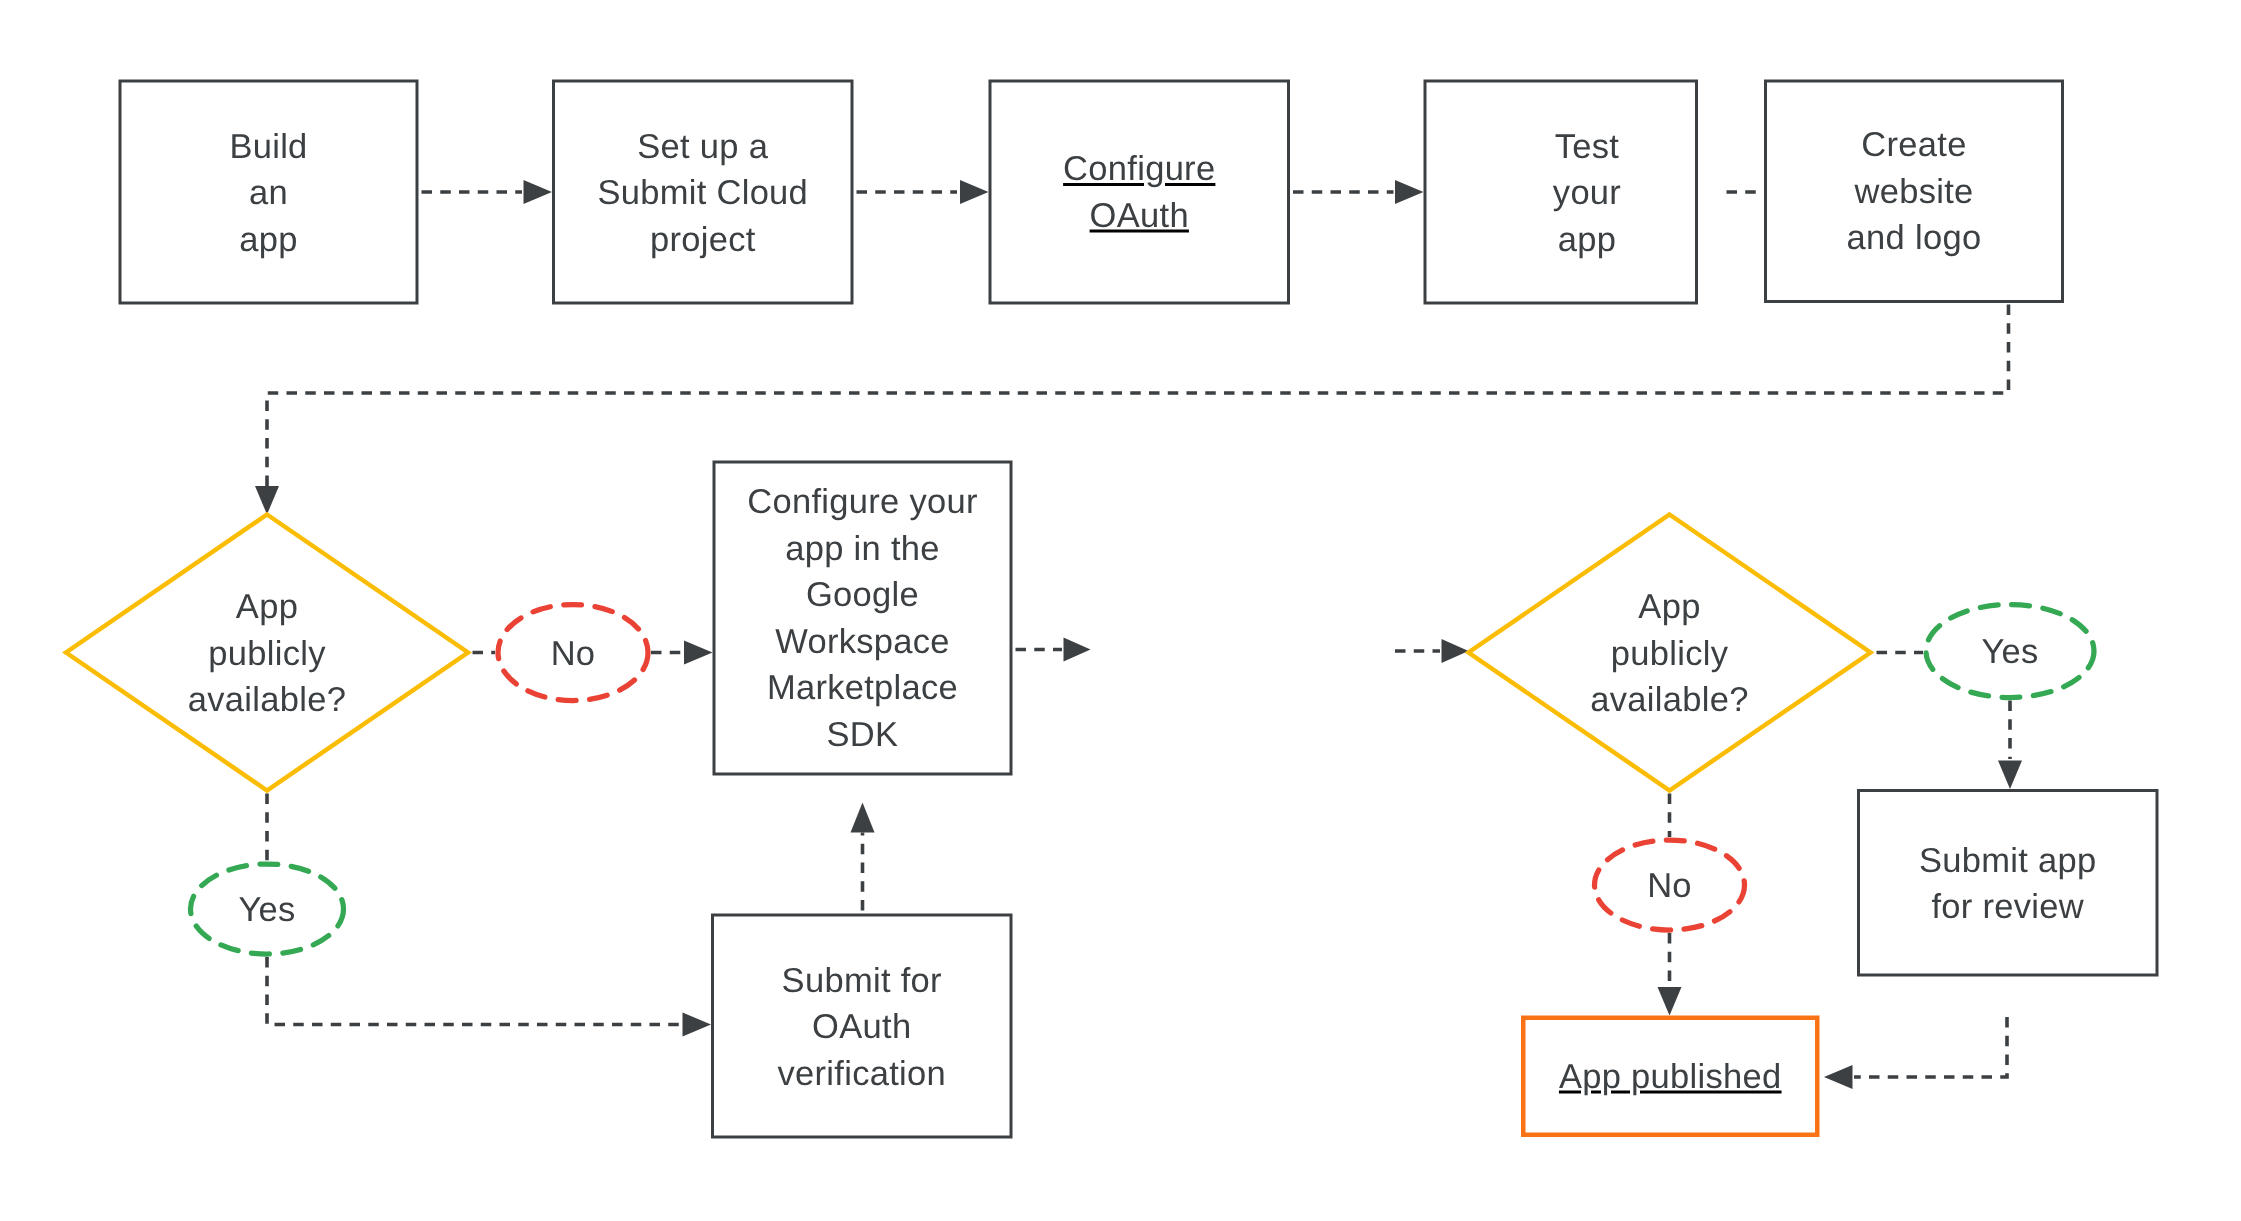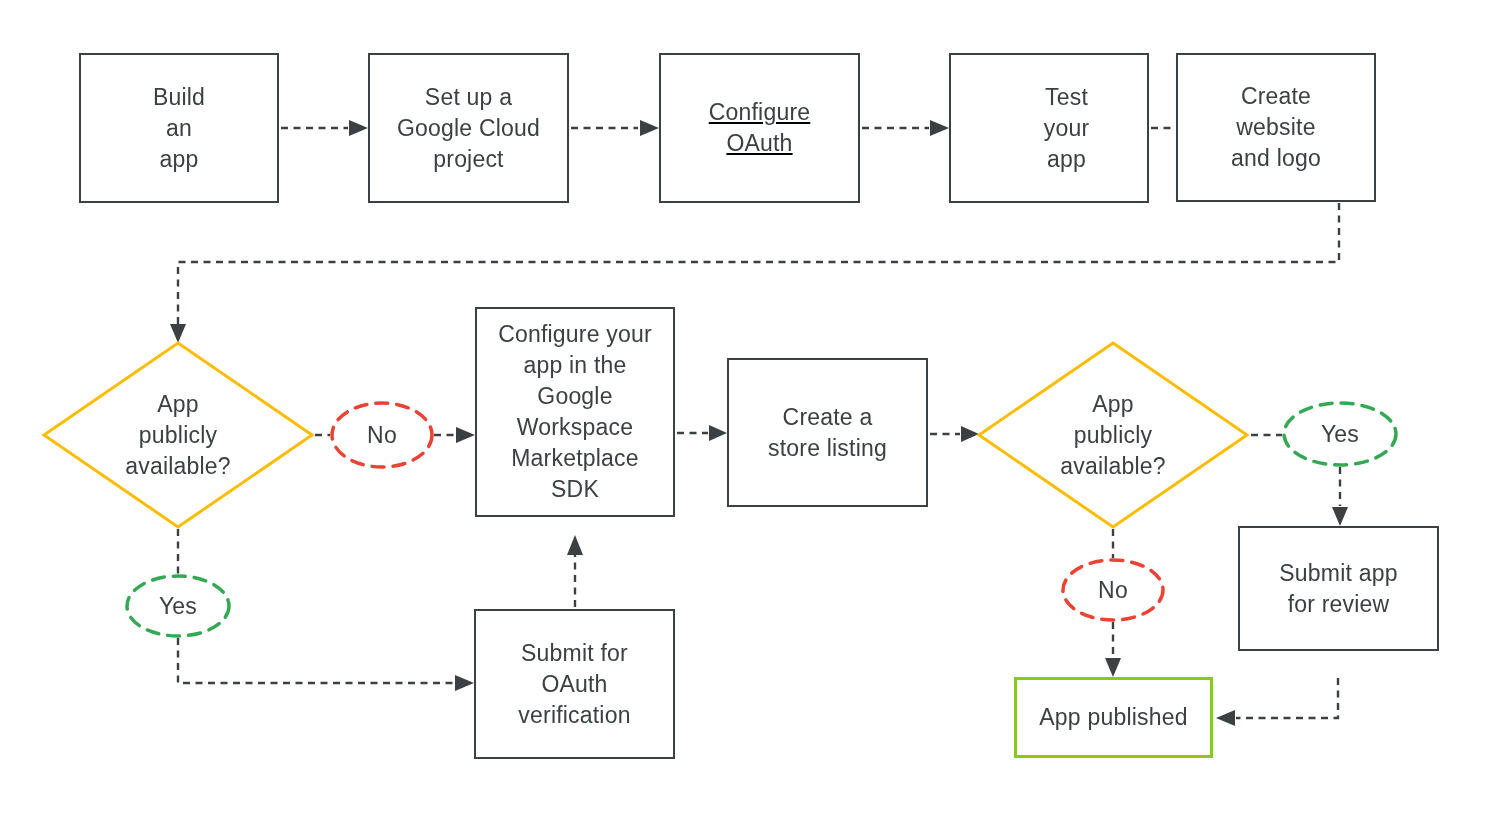--- a/index.html
+++ b/index.html
@@ -12,21 +12,21 @@
   }
   #wires{position:absolute;left:0;top:0;width:1494px;height:814px;}
   .box{
     position:absolute;
     box-sizing:border-box;
     border:2px solid #3c4043;
     background:#ffffff;
     display:flex;align-items:center;justify-content:center;
     text-align:center;
   }
-  .box.published{border:3px solid #84cc16;}
+  .box.published{border:3px solid #f97316;text-decoration:underline;}
   .lbl{
     font-size:23px;
     line-height:31px;
     color:#3c4043;
     white-space:pre-line;
     letter-spacing:0.2px;
   }
   .floatlbl{
     position:absolute;
     display:flex;align-items:center;justify-content:center;
@@ -93,48 +93,44 @@
     <ellipse cx="1113" cy="590" rx="50" ry="30" fill="#ffffff" stroke="#ea4335" stroke-width="3.5" stroke-dasharray="12 9" stroke-linecap="round"></ellipse>
   </svg>
 
   <div class="box" style="left:79px;top:53px;width:200px;height:150px;">
     <span class="lbl">Build
 an
 app</span>
   </div>
   <div class="box" style="left:368px;top:53px;width:201px;height:150px;">
     <span class="lbl">Set up a
-Google Cloud
+Submit Cloud
 project</span>
   </div>
   <div class="box" style="left:659px;top:53px;width:201px;height:150px;text-decoration:underline;">
     <span class="lbl">Configure
 OAuth</span>
   </div>
-  <div class="box" style="left:949px;top:53px;width:200px;height:150px;padding-left:35px;">
+  <div class="box" style="left:949px;top:53px;width:183px;height:150px;padding-left:35px;">
     <span class="lbl">Test
 your
 app</span>
   </div>
   <div class="box" style="left:1176px;top:53px;width:200px;height:149px;">
     <span class="lbl">Create
 website
 and logo</span>
   </div>
   <div class="box" style="left:475px;top:307px;width:200px;height:210px;">
     <span class="lbl">Configure your
 app in the
 Google
 Workspace
 Marketplace
 SDK</span>
-  </div>
-  <div class="box" style="left:727px;top:358px;width:201px;height:149px;">
-    <span class="lbl">Create a
-store listing</span>
   </div>
   <div class="box" style="left:1238px;top:526px;width:201px;height:125px;">
     <span class="lbl">Submit app
 for review</span>
   </div>
   <div class="box" style="left:474px;top:609px;width:201px;height:150px;text-align:center;">
     <span class="lbl">Submit for
 OAuth
 verification</span>
   </div>

